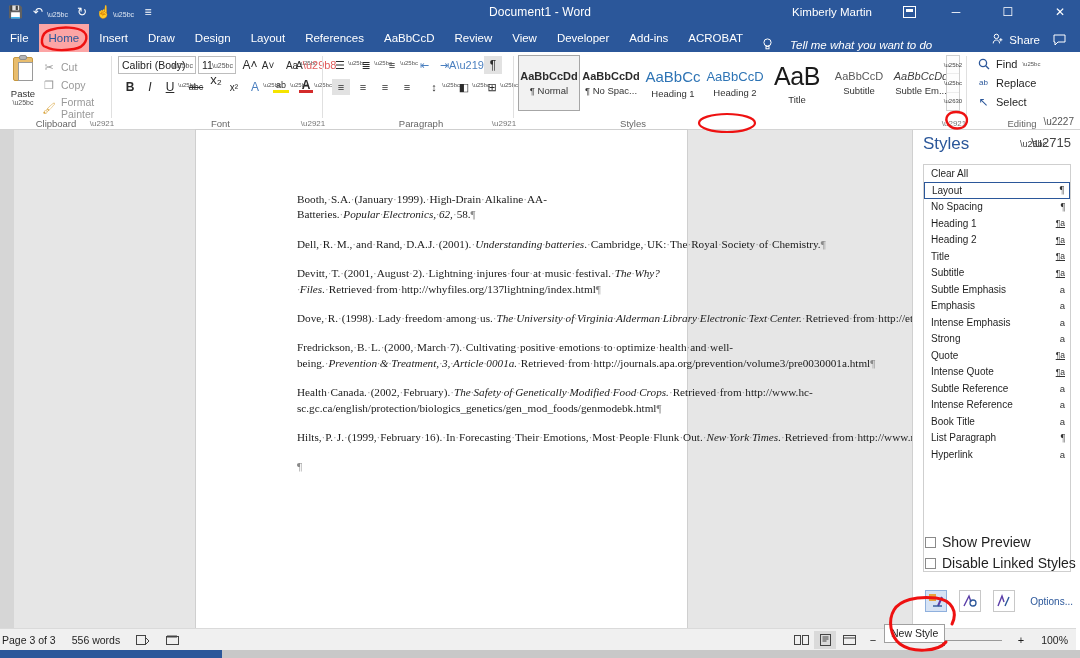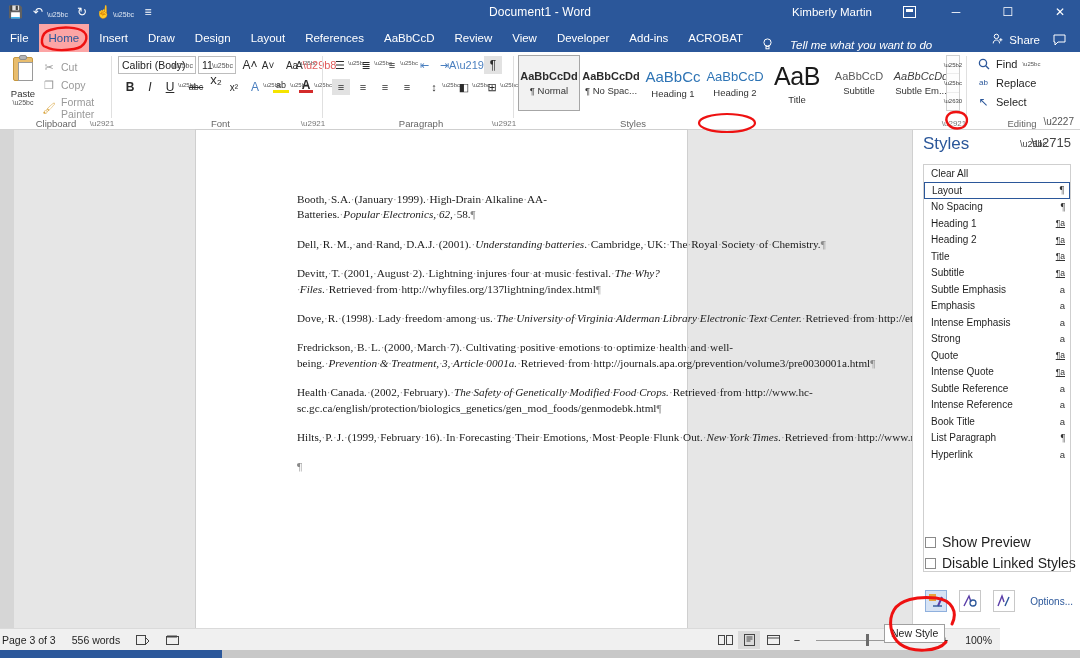--- a/index.html
+++ b/index.html
@@ -156,21 +156,21 @@
 
   
   .tooltip {
     position: absolute; left: 884px; top: 624px; padding: 2px 6px 3px;
     background: #ffffff; border: 1px solid #a0a0a0; font-size: 10.5px; color: #1f1f1f;
     z-index: 40;
   }
 
   
   .statusbar {
-    position: absolute; left: 0; top: 628px; width: 1000px; height: 22px;
+    position: absolute; left: 0; top: 628px; width: 1076px; height: 22px;
     background: #f0f0f0; border-top: 1px solid #dadada;
     display: flex; align-items: center; font-size: 10.5px; color: #1f1f1f;
   }
   .sb-item { padding: 0 8px; display: flex; align-items: center; gap: 4px; }
   .sb-right { margin-left: auto; display: flex; align-items: center; gap: 2px; padding-right: 8px; }
   .viewbtn { width: 22px; height: 18px; display: flex; align-items: center; justify-content: center; font-size: 11px; }
   .viewbtn.active { background: #dadada; }
   .zslider { width: 110px; height: 18px; position: relative; margin: 0 6px; }
   .ztrack { position: absolute; left: 0; top: 9px; width: 110px; height: 1px; background: #9a9a9a; }
   .zthumb { position: absolute; left: 50px; top: 3px; width: 3px; height: 12px; background: #6b6b6b; }

